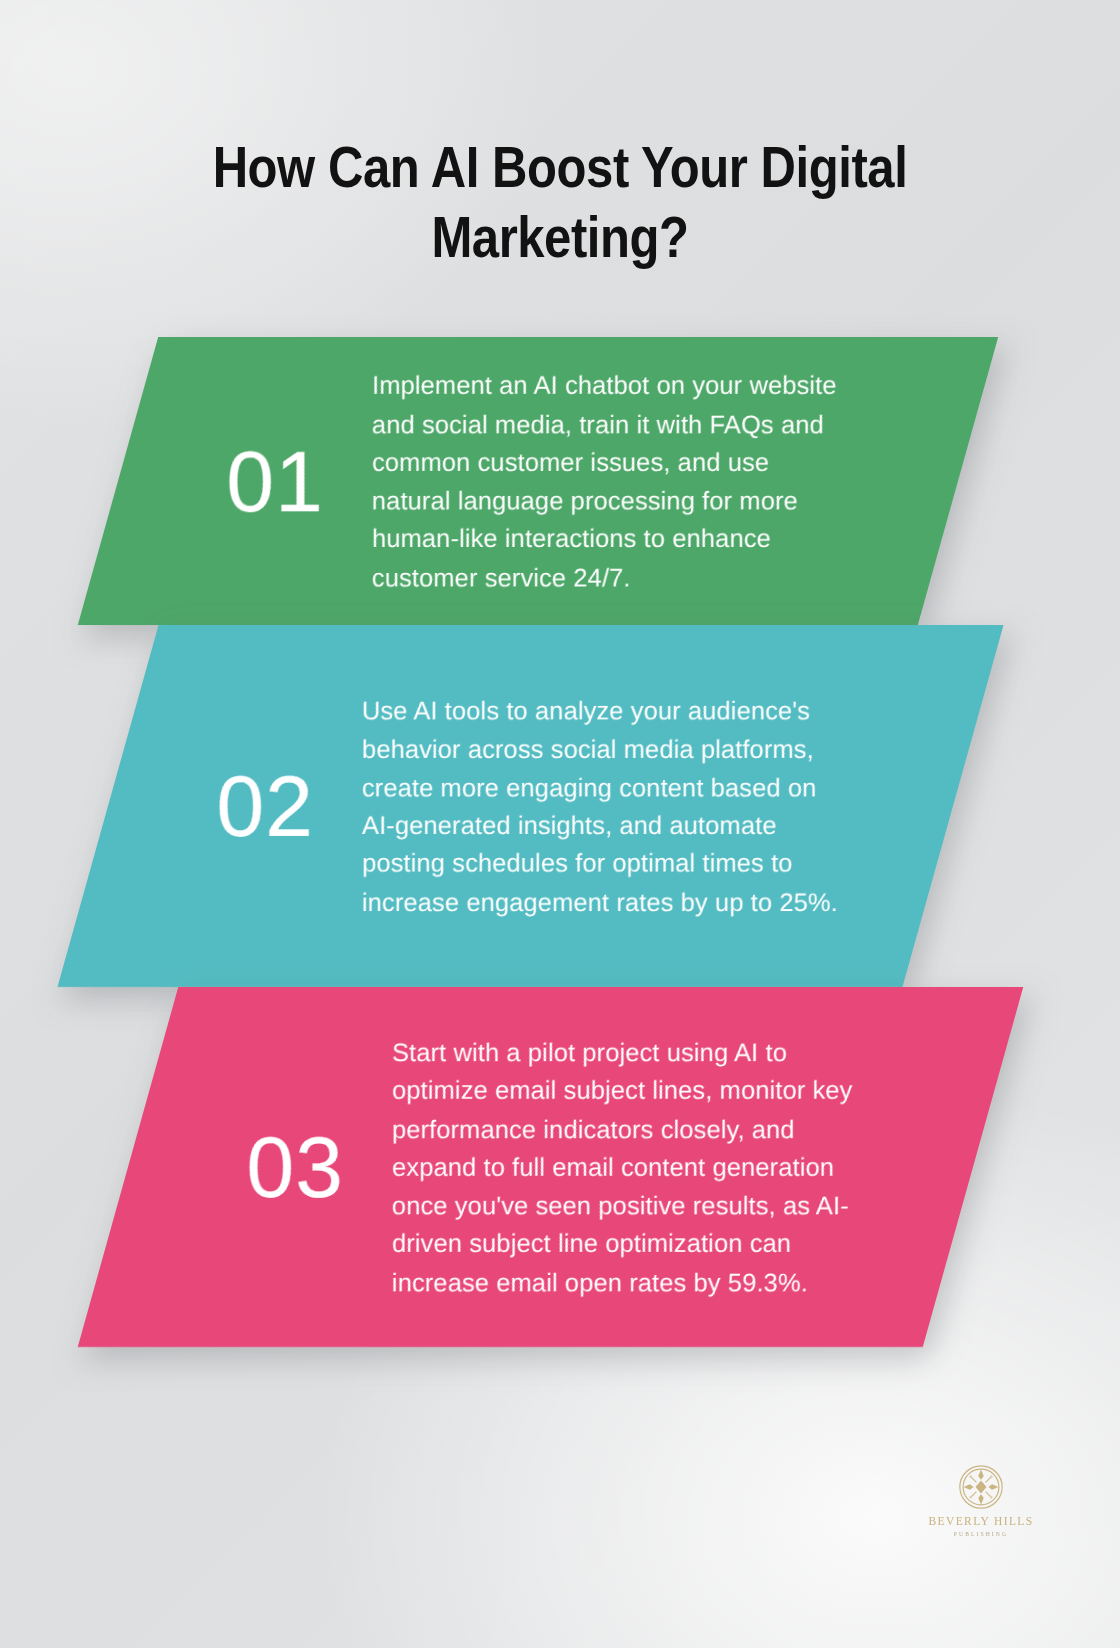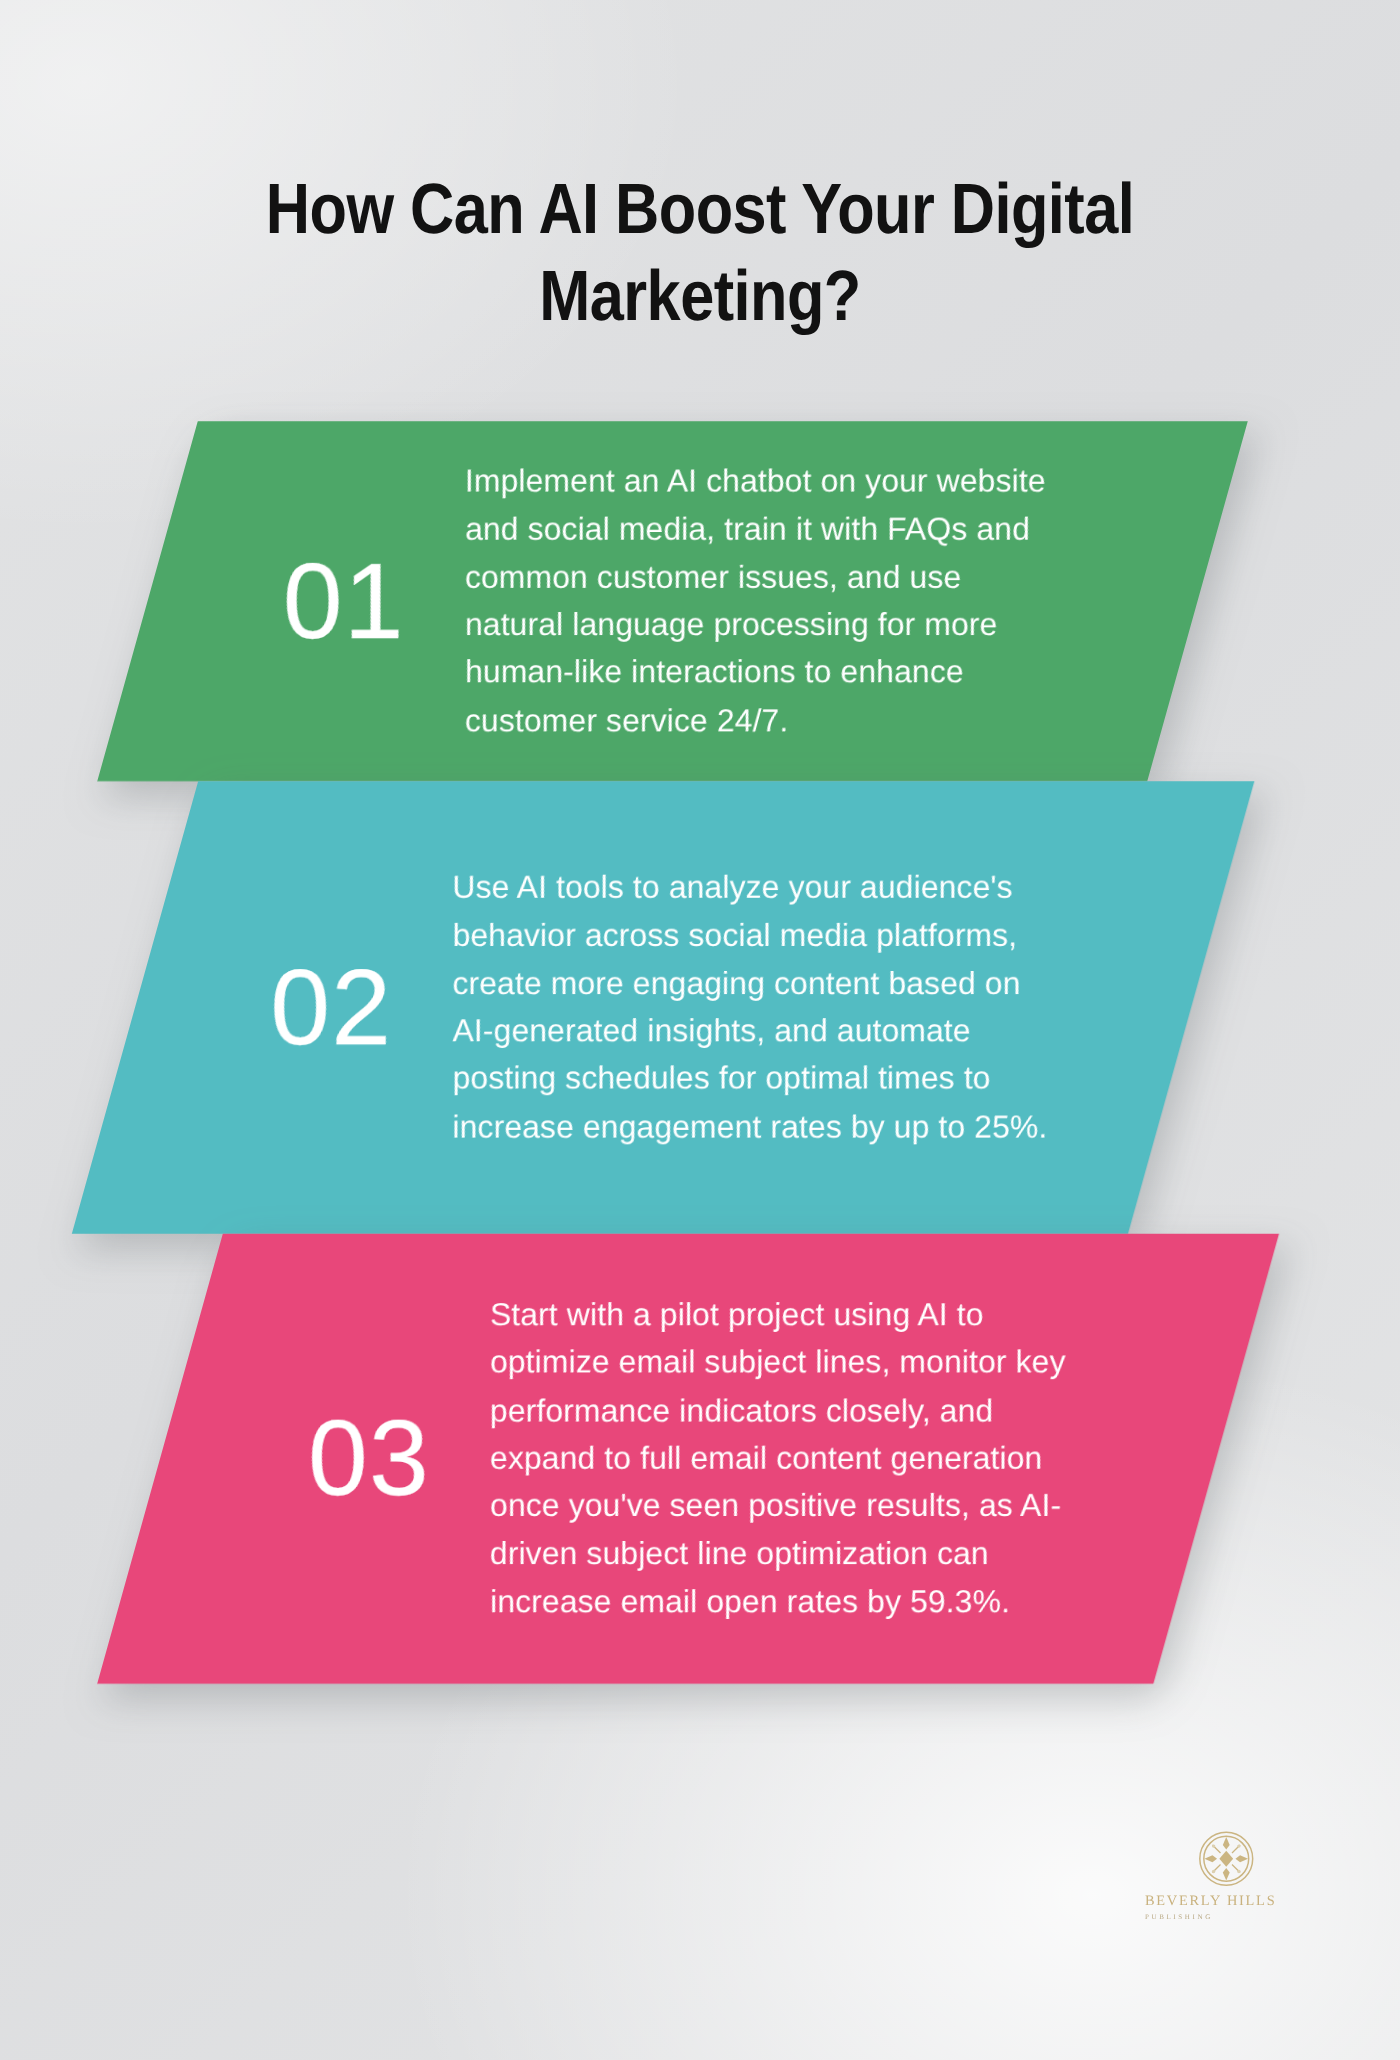--- a/index.html
+++ b/index.html
@@ -108,21 +108,21 @@
   .panel-1 .body-text { width: 500px; padding-right: 110px; }
   .panel-2 .body-text { width: 500px; padding-right: 110px; }
   .panel-3 .body-text { width: 500px; padding-right: 110px; }
 
   
   .logo {
     position: absolute;
     left: 916px;
     top: 1464px;
     width: 130px;
-    text-align: left;
+    text-align: center;
     user-select: none;
   }
   .logo .medallion {
     width: 46px;
     height: 46px;
     margin: 0 auto 5px auto;
     display: block;
   }
   .logo .brand {
     font-family: "Liberation Serif", serif;

